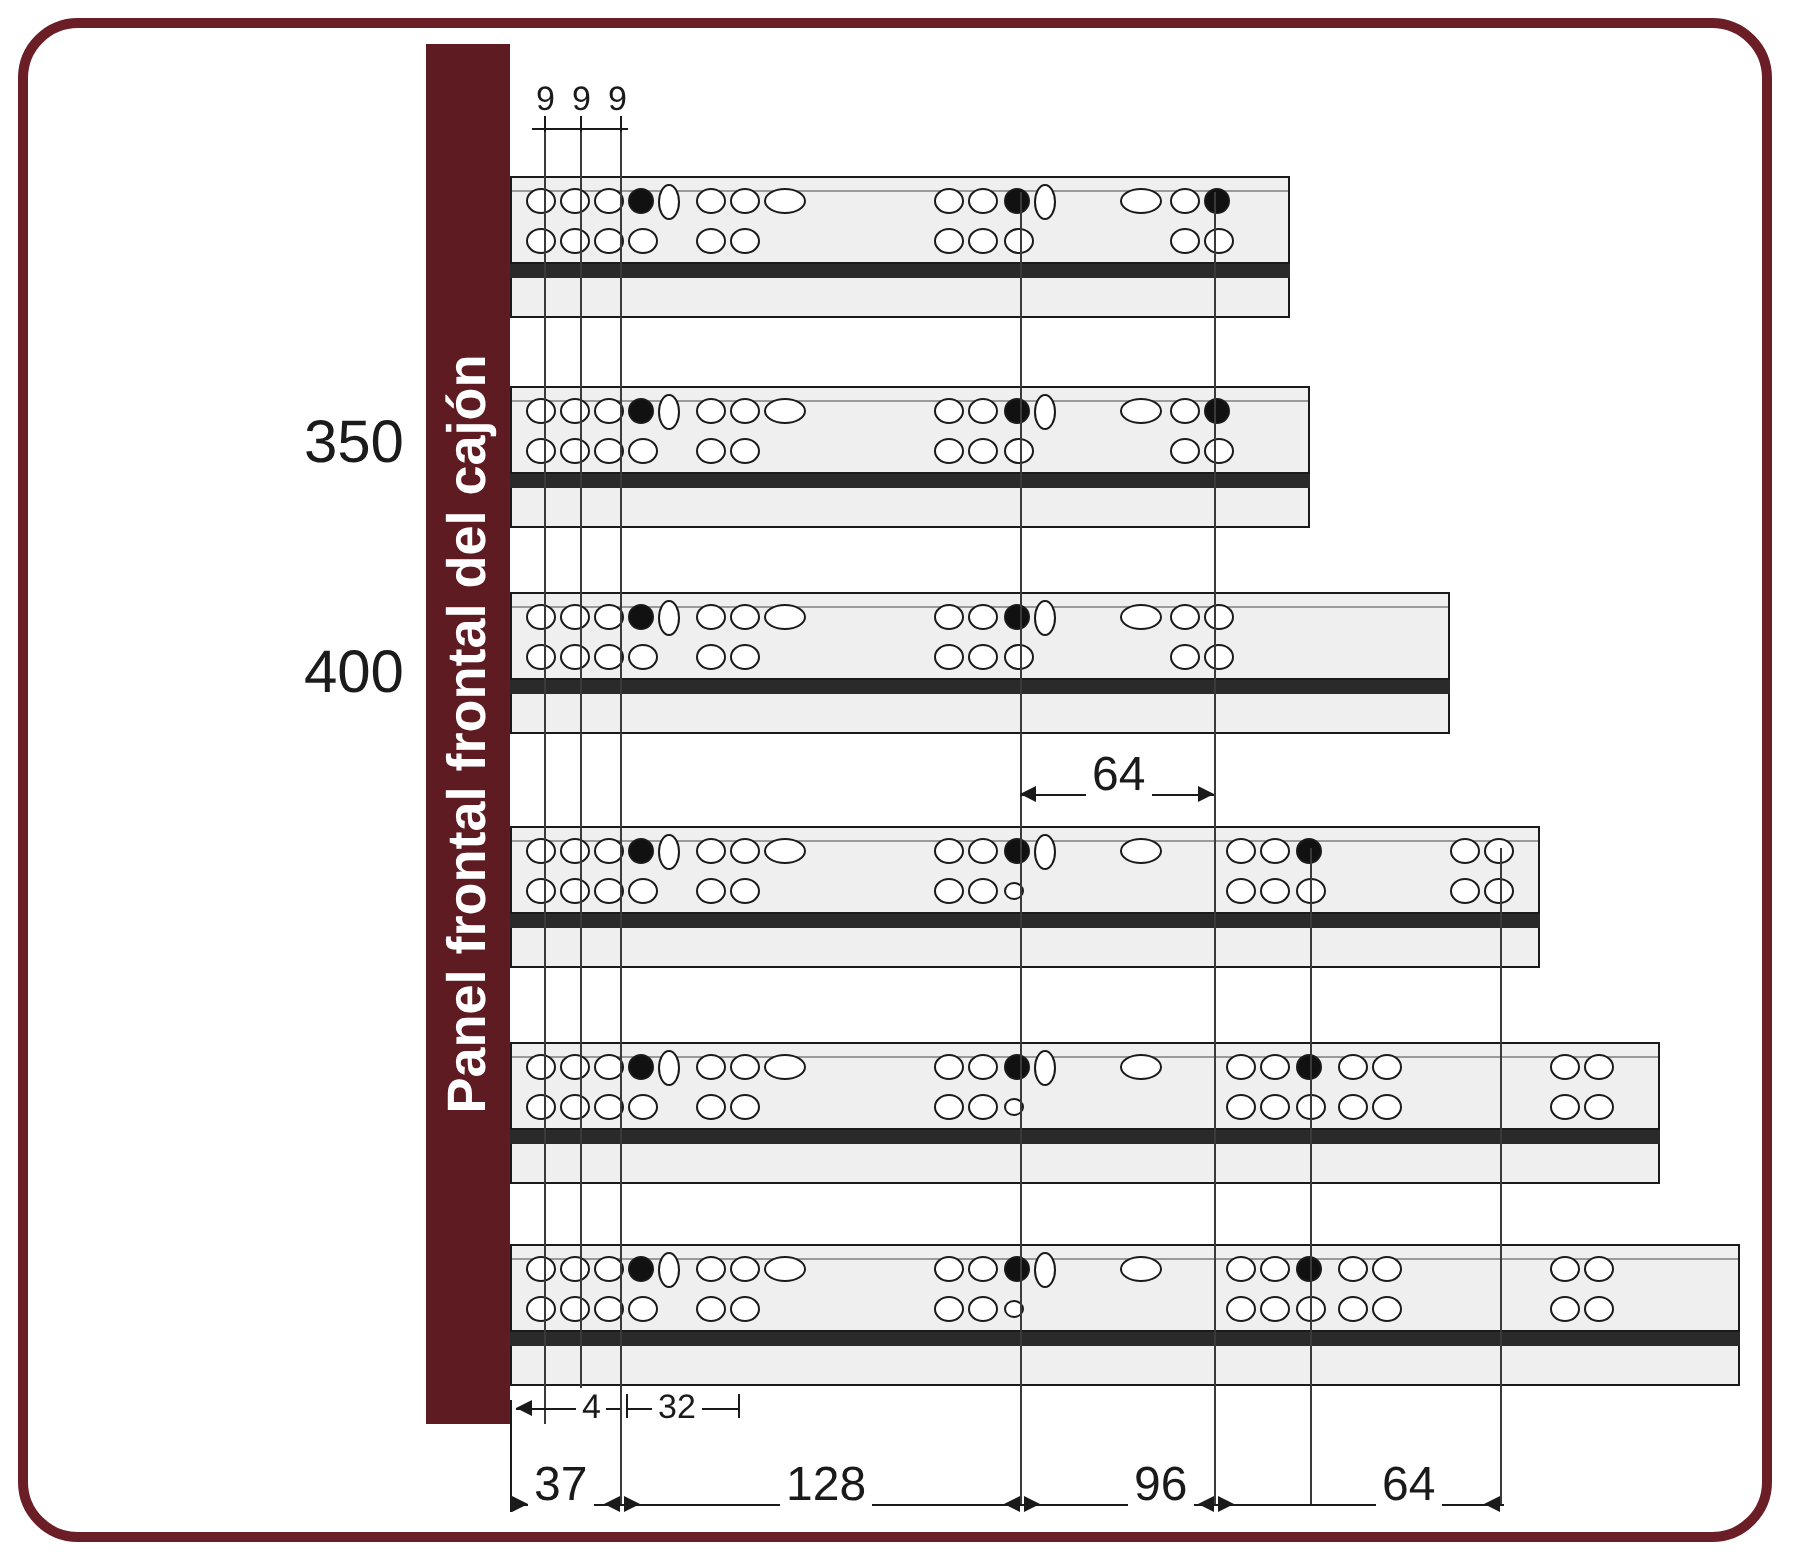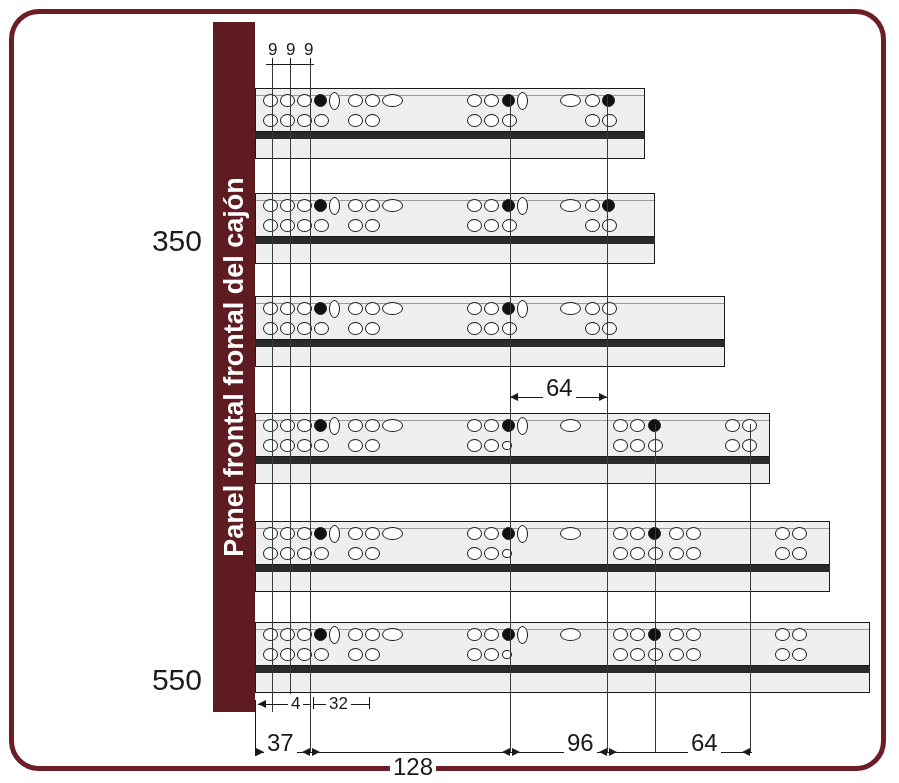--- a/index.html
+++ b/index.html
@@ -153,22 +153,22 @@
 <body>
 
 <div id="page">
 
   <div class="frame"></div>
 
   <div class="side-band">
     <div class="side-band-label">Panel frontal frontal del cajón</div>
   </div>
 
-  <div class="row-label" style="top:205px;margin-top:19px;">350</div>
-  <div class="row-label" style="top:663px;">550</div>
+  <div class="row-label" style="top:205px;">350</div>
+  <div class="row-label" style="top:320px;">400</div>
 
   <div class="slide" style="left:255px; top:88px; width:390px; height:72px;">
     <div class="body"></div>
     <div class="darkbar"></div>
     <div class="lowerbody"></div>
 
     <div class="hole" style="left:8px;  top:6px;  width:15px; height:13px;"></div>
     <div class="hole" style="left:25px; top:6px;  width:15px; height:13px;"></div>
     <div class="hole" style="left:42px; top:6px;  width:15px; height:13px;"></div>
     <div class="hole filled" style="left:59px; top:6px; width:13px; height:13px;"></div>
@@ -417,17 +417,17 @@
   <div class="arrow-r" style="left:256px; top:748px;"></div>
   <div class="arrow-l" style="left:302px; top:748px;"></div>
   <div class="arrow-r" style="left:312px; top:748px;"></div>
   <div class="arrow-l" style="left:502px; top:748px;"></div>
   <div class="arrow-r" style="left:512px; top:748px;"></div>
   <div class="arrow-l" style="left:599px; top:748px;"></div>
   <div class="arrow-r" style="left:609px; top:748px;"></div>
   <div class="arrow-l" style="left:742px; top:748px;"></div>
 
   <div class="dimlabel" style="left:264px; top:729px;">37</div>
-  <div class="dimlabel" style="left:390px; top:729px;margin-top:24px;">128</div>
+  <div class="dimlabel" style="left:390px; top:729px;">128</div>
   <div class="dimlabel" style="left:564px; top:729px;">96</div>
   <div class="dimlabel" style="left:688px; top:729px;">64</div>
 
 </div>
 
 </body></html>

